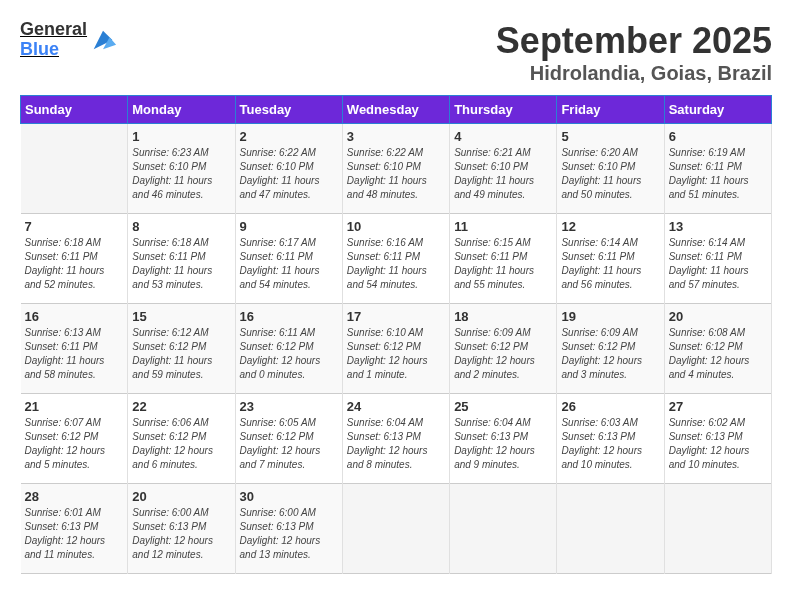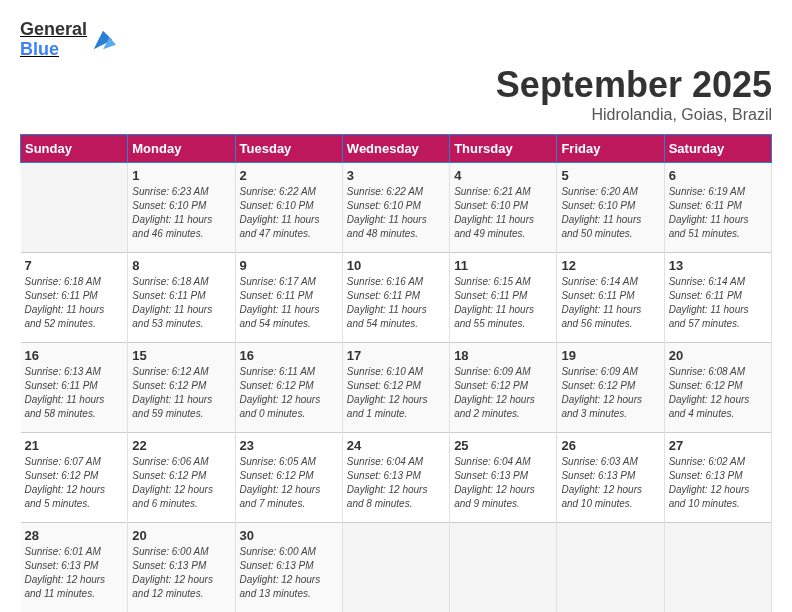--- a/index.html
+++ b/index.html
@@ -26,38 +26,38 @@
       line-height: 1.1;
       text-decoration: underline;
     }
     .logo-icon {
       width: 28px;
       height: 28px;
       margin-left: 2px;
     }
     .title-block {
       text-align: right;
-      margin-top: 44px;
     }
     .month-title {
       font-size: 36px;
       font-weight: bold;
       color: #333;
     }
     .location {
-      font-size: 16px;
+      font-size: 20px;
       color: #555;
+      font-weight: bold;
     }
     table {
       width: 100%;
       border-collapse: collapse;
       table-layout: fixed;
     }
     thead tr {
-      background-color: #be185d;
+      background-color: #6d28d9;
       color: white;
     }
     thead th {
       padding: 6px 4px;
       font-size: 13px;
       font-weight: bold;
       text-align: left;
       border: 1px solid #2a7fd4;
     }
     tbody tr {

